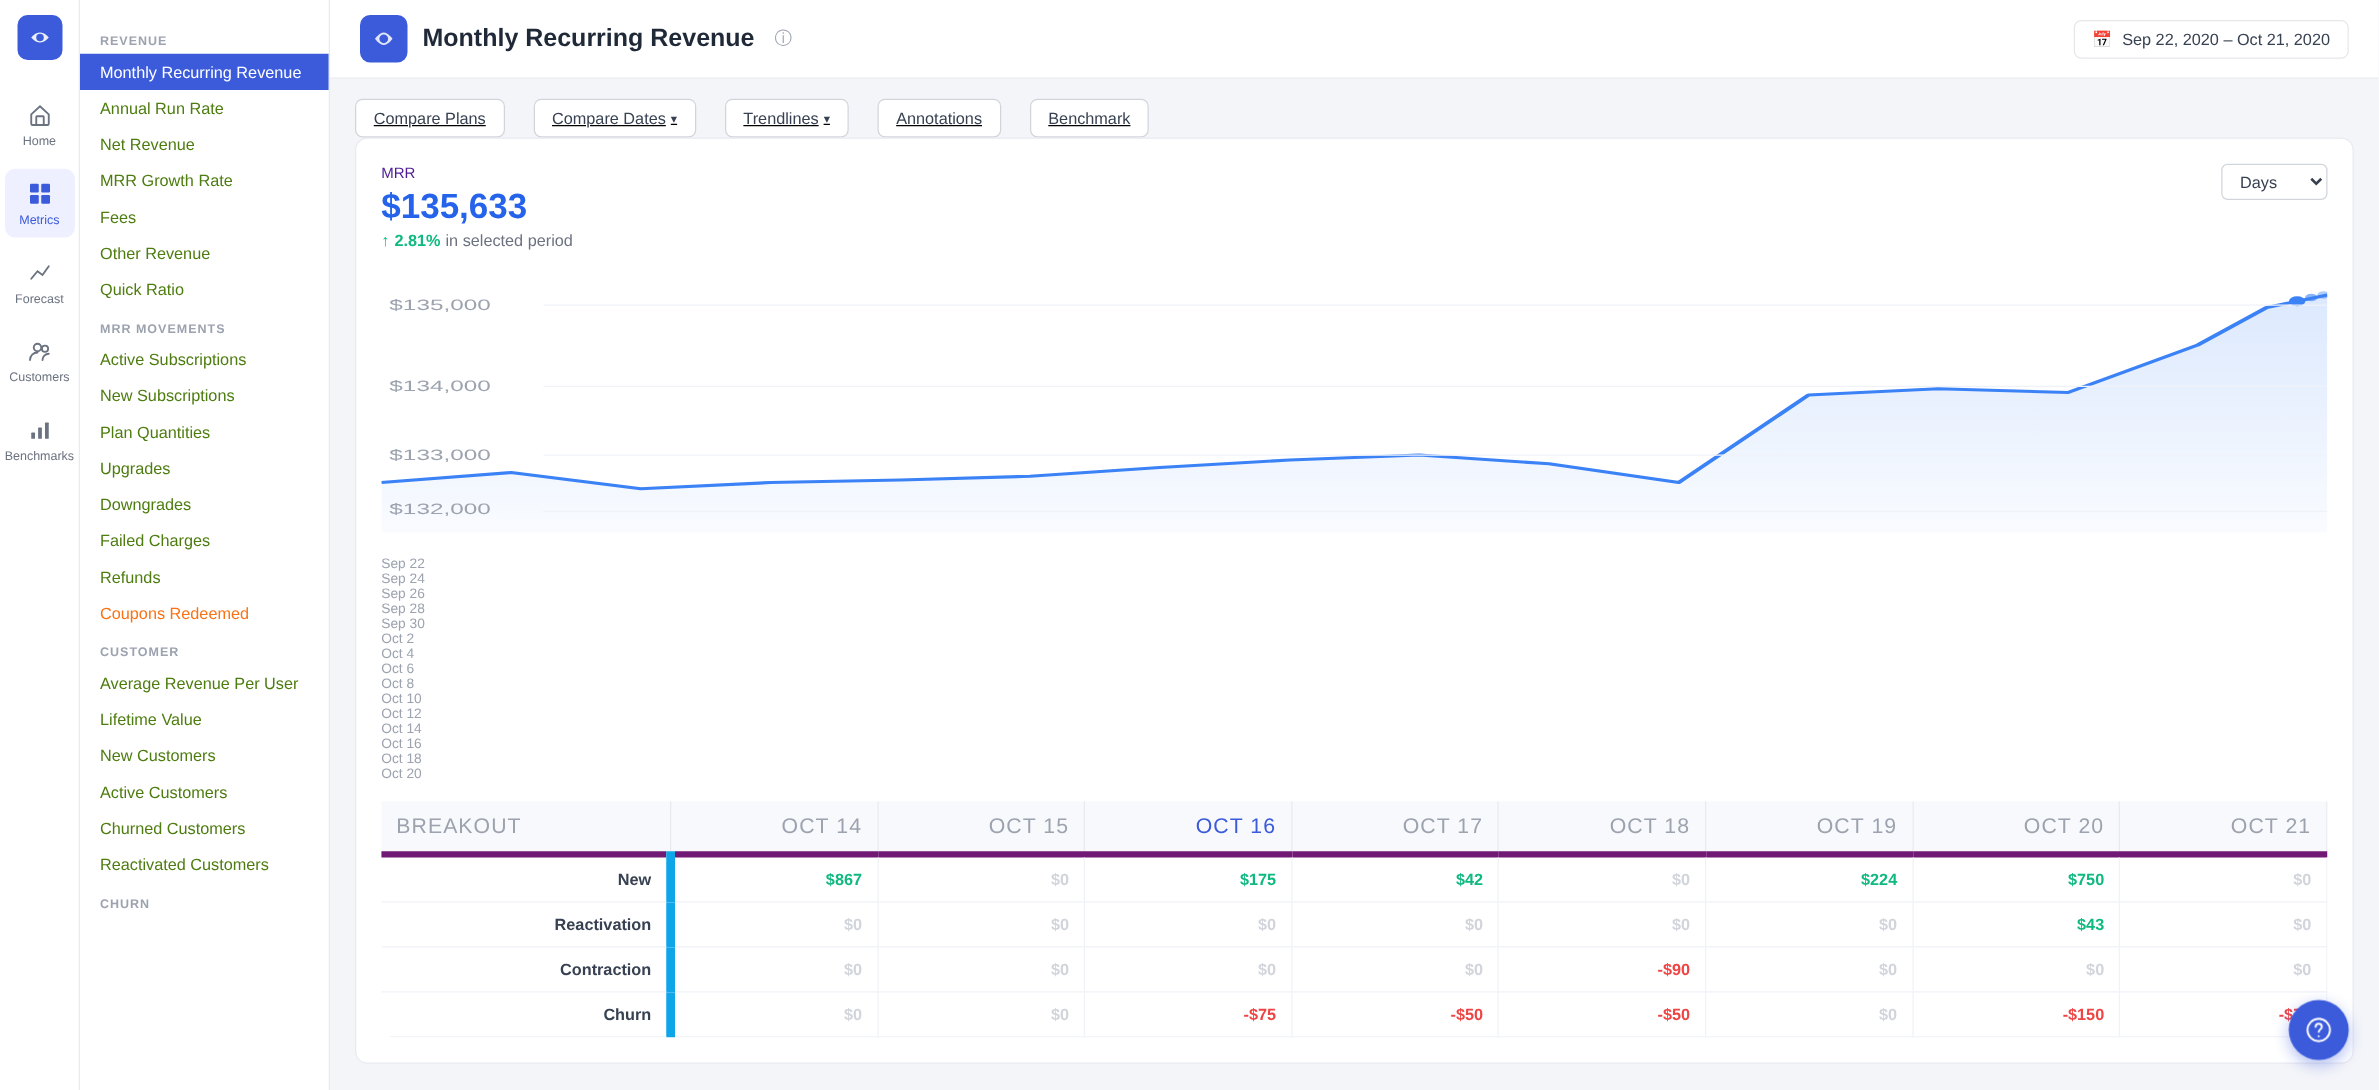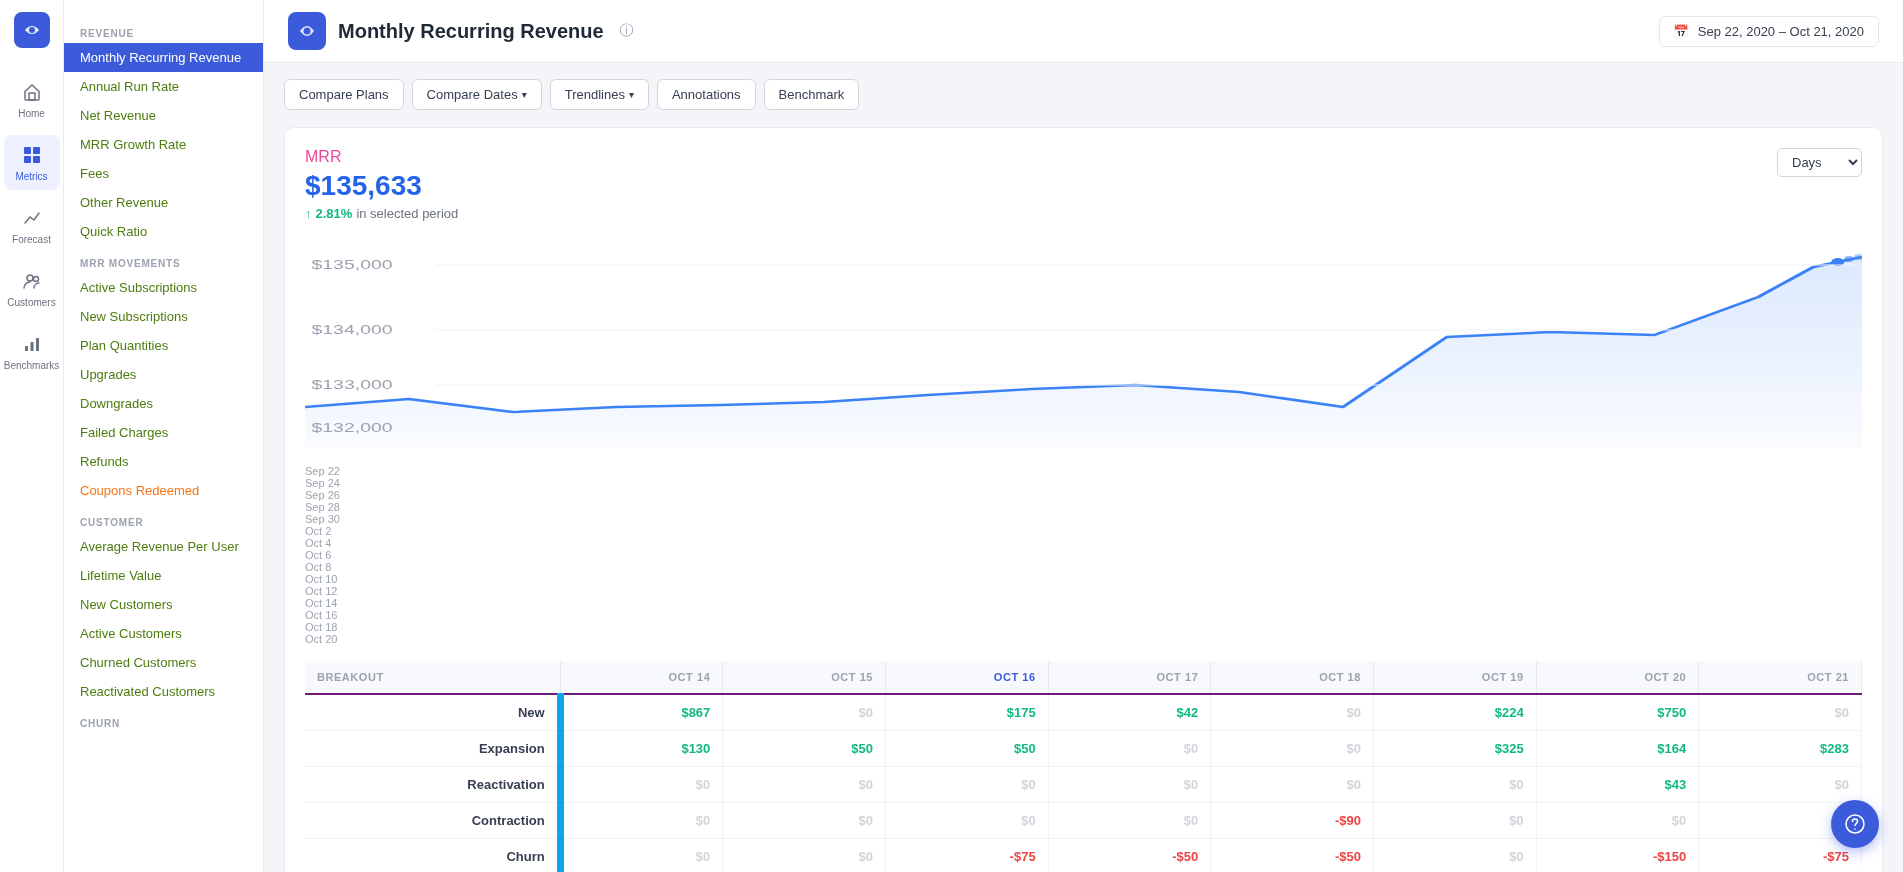--- a/index.html
+++ b/index.html
@@ -93,37 +93,37 @@
     .content-area {
       flex: 1;
       padding: 16px 20px;
       display: flex;
       flex-direction: column;
       gap: 0;
     }
 
     
     .toolbar {
-      display: flex; gap: 8px; margin-bottom: 17px; flex-wrap: wrap;
+      display: flex; gap: 23px; margin-bottom: 0; flex-wrap: wrap; text-decoration: underline;
     }
     .toolbar-btn {
       padding: 7px 14px; border: 1px solid #d1d5db; border-radius: 6px;
       background: #fff; font-size: 13px; color: #374151; cursor: pointer;
       display: flex; align-items: center; gap: 4px;
     }
 
     
     .chart-card {
       background: #fff;
       border-radius: 10px;
       border: 1px solid #e8eaf0;
       padding: 20px;
       margin-bottom: 0;
     }
-    .mrr-label { font-size: 16px; color: #ec4899; margin-bottom: 4px; font-weight: 500; }
+    .mrr-label { font-size: 12px; color: #4c1d95; margin-bottom: 4px; font-weight: 500; }
     .mrr-value { font-size: 28px; font-weight: 700; color: #2563eb; margin-bottom: 4px; }
     .mrr-change { font-size: 13px; color: #10b981; display: flex; align-items: center; gap: 4px; margin-bottom: 16px; }
     .mrr-change-val { color: #10b981; font-weight: 600; }
 
     .chart-header { display: flex; align-items: flex-start; justify-content: space-between; }
     .days-select {
       padding: 5px 10px; border: 1px solid #d1d5db; border-radius: 5px;
       font-size: 13px; color: #374151; background: #fff; cursor: pointer;
     }
 
@@ -143,27 +143,27 @@
       width: 100%;
       border-collapse: collapse;
       font-size: 13px;
       background: #fff;
       border-radius: 0 0 10px 10px;
       overflow: hidden;
     }
     .breakout-table th {
       background: #f8f9fc;
       color: #9ca3af;
-      font-size: 11px;
-      font-weight: 700;
+      font-size: 17px;
+      font-weight: 400;
       letter-spacing: 0.05em;
       text-transform: uppercase;
       padding: 10px 12px;
       text-align: right;
-      border-bottom: 2px solid #701a75;
+      border-bottom: 5px solid #701a75;
       border-right: 1px solid #e8eaf0;
     }
     .breakout-table th:first-child { text-align: left; }
     .breakout-table td {
       padding: 10px 12px;
       border-bottom: 1px solid #f0f2f7;
       border-right: 1px solid #f0f2f7;
       text-align: right;
       color: #9ca3af;
       font-weight: 700;
@@ -421,31 +421,20 @@
             <td class="val-green">$867</td>
             <td class="val-gray">$0</td>
             <td class="val-green">$175</td>
             <td class="val-green">$42</td>
             <td class="val-gray">$0</td>
             <td class="val-green">$224</td>
             <td class="val-green">$750</td>
             <td class="val-gray">$0</td>
           </tr>
           <tr>
-            <td>Expansion</td>
-            <td class="val-green">$130</td>
-            <td class="val-green">$50</td>
-            <td class="val-green">$50</td>
-            <td class="val-gray">$0</td>
-            <td class="val-gray">$0</td>
-            <td class="val-green">$325</td>
-            <td class="val-green">$164</td>
-            <td class="val-green">$283</td>
-          </tr>
-          <tr>
             <td>Reactivation</td>
             <td class="val-gray">$0</td>
             <td class="val-gray">$0</td>
             <td class="val-gray">$0</td>
             <td class="val-gray">$0</td>
             <td class="val-gray">$0</td>
             <td class="val-gray">$0</td>
             <td class="val-green">$43</td>
             <td class="val-gray">$0</td>
           </tr>

